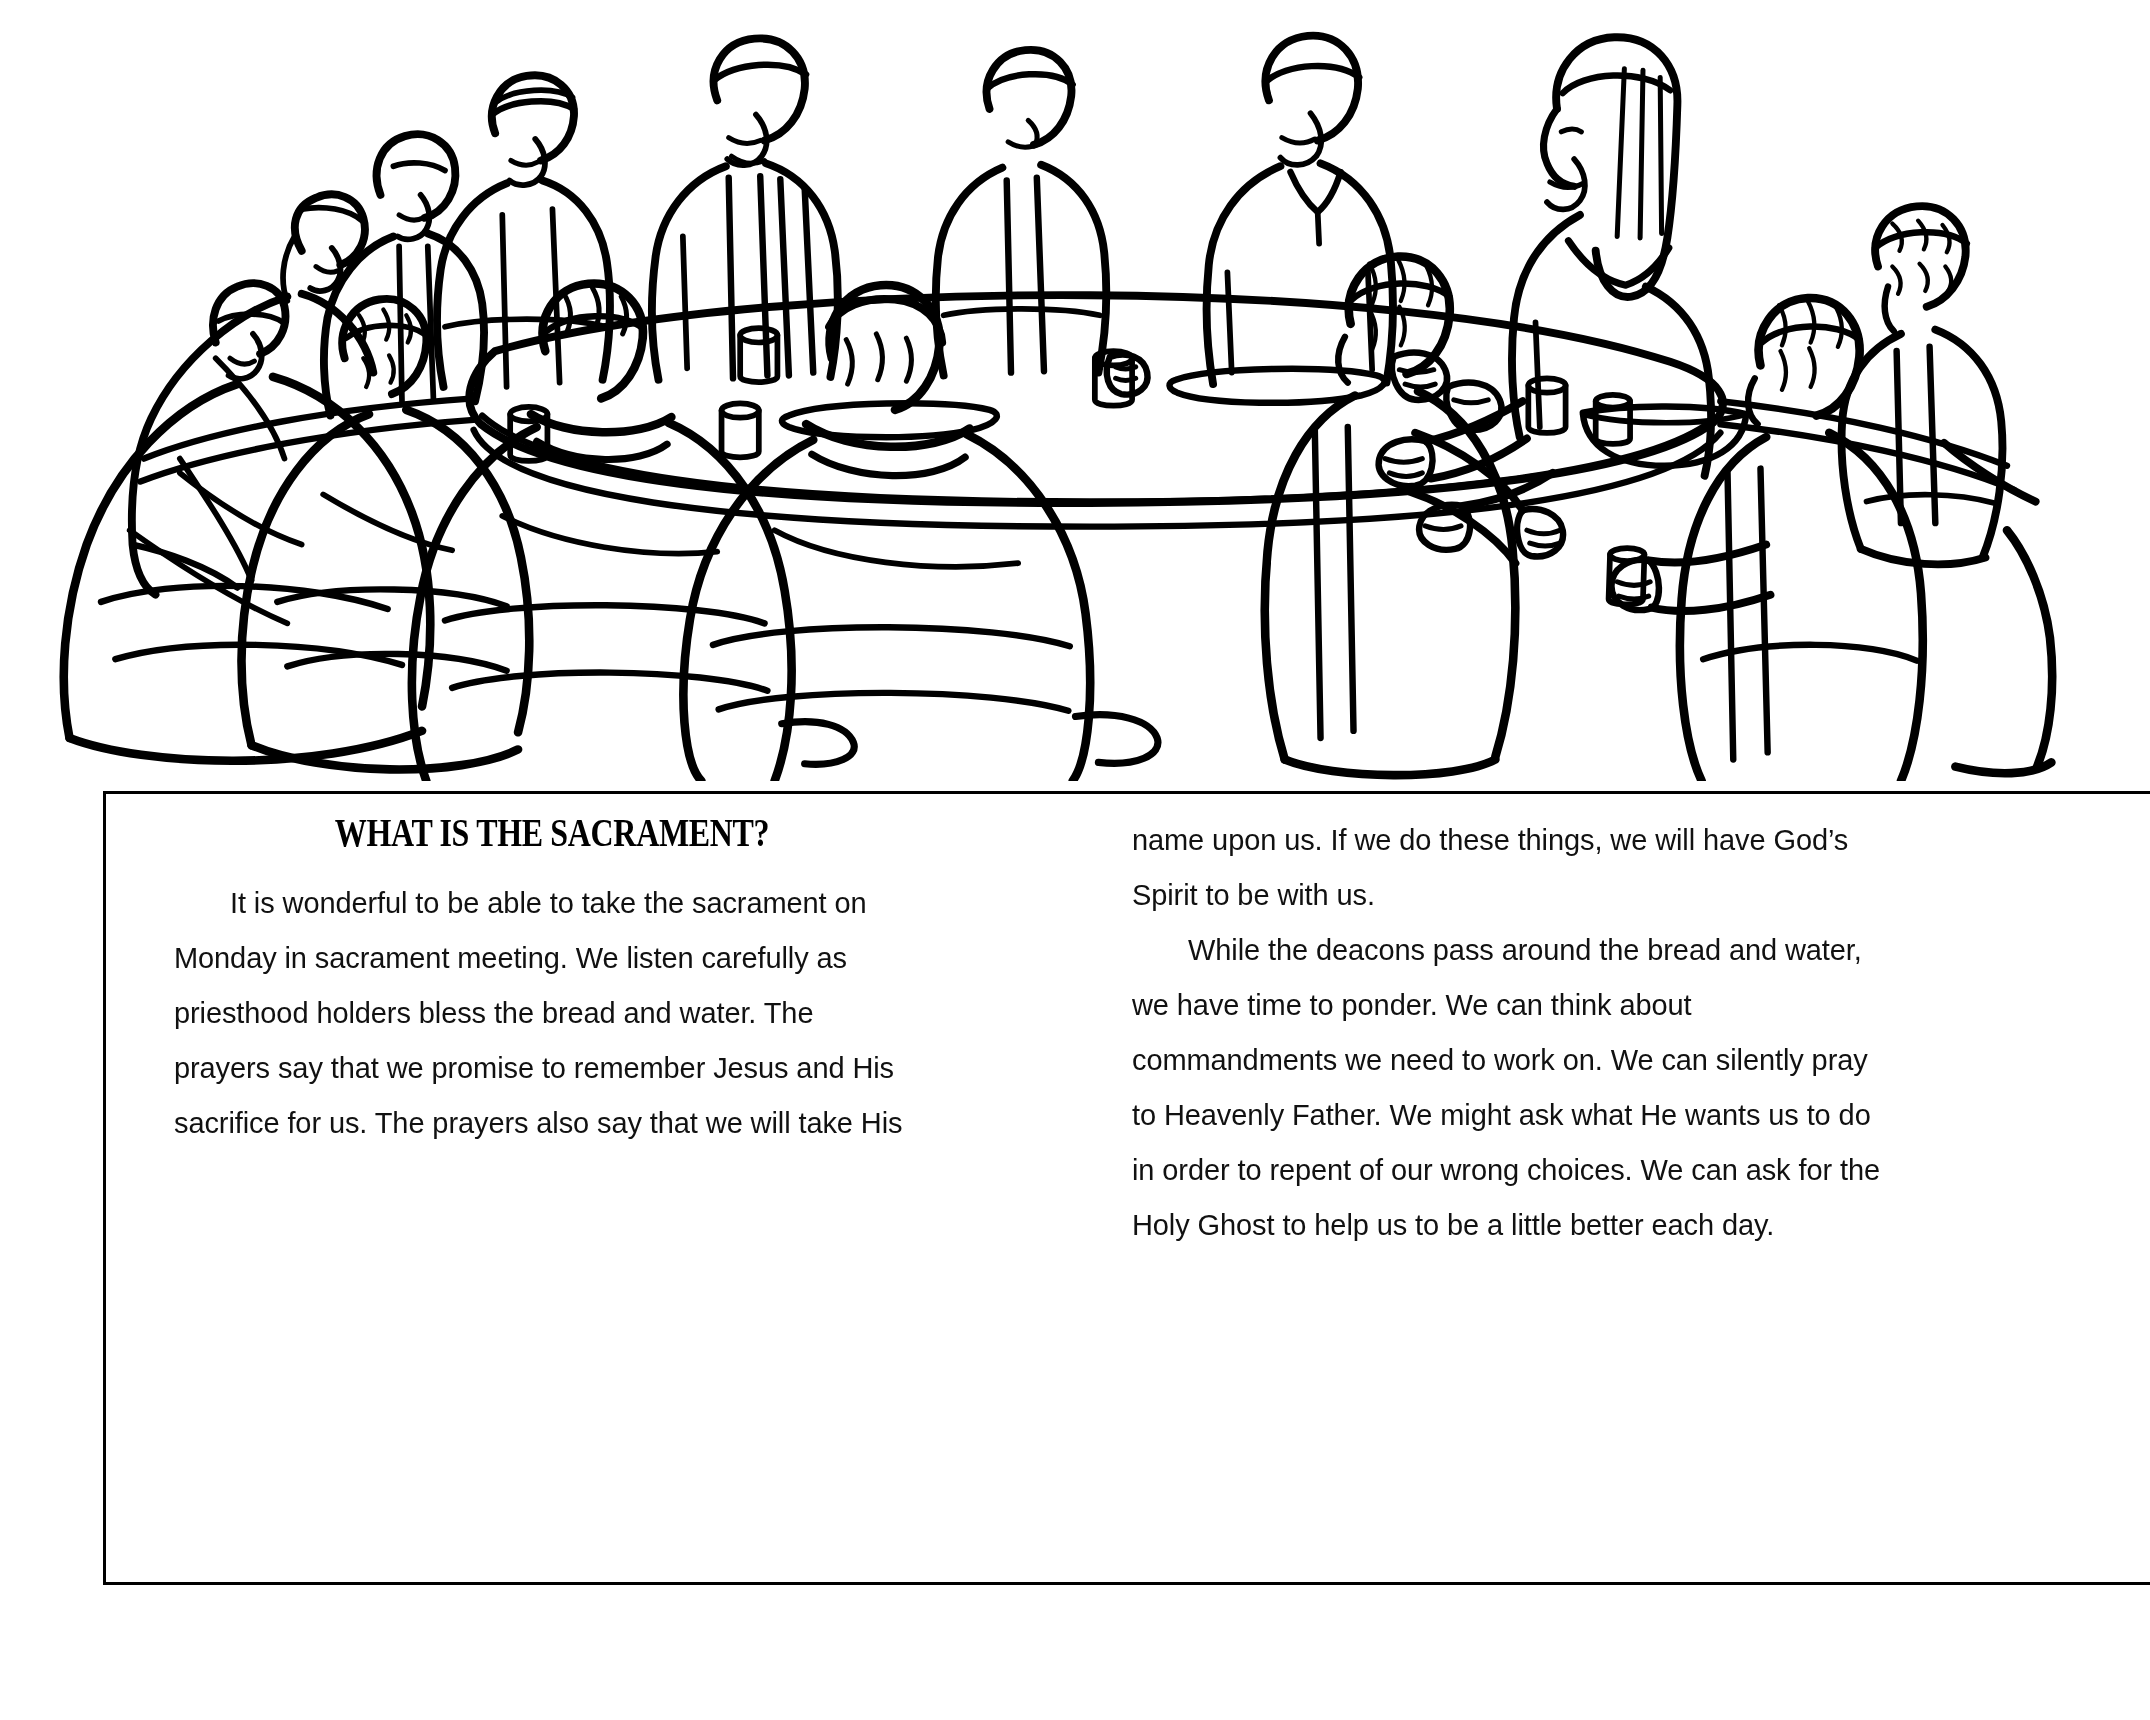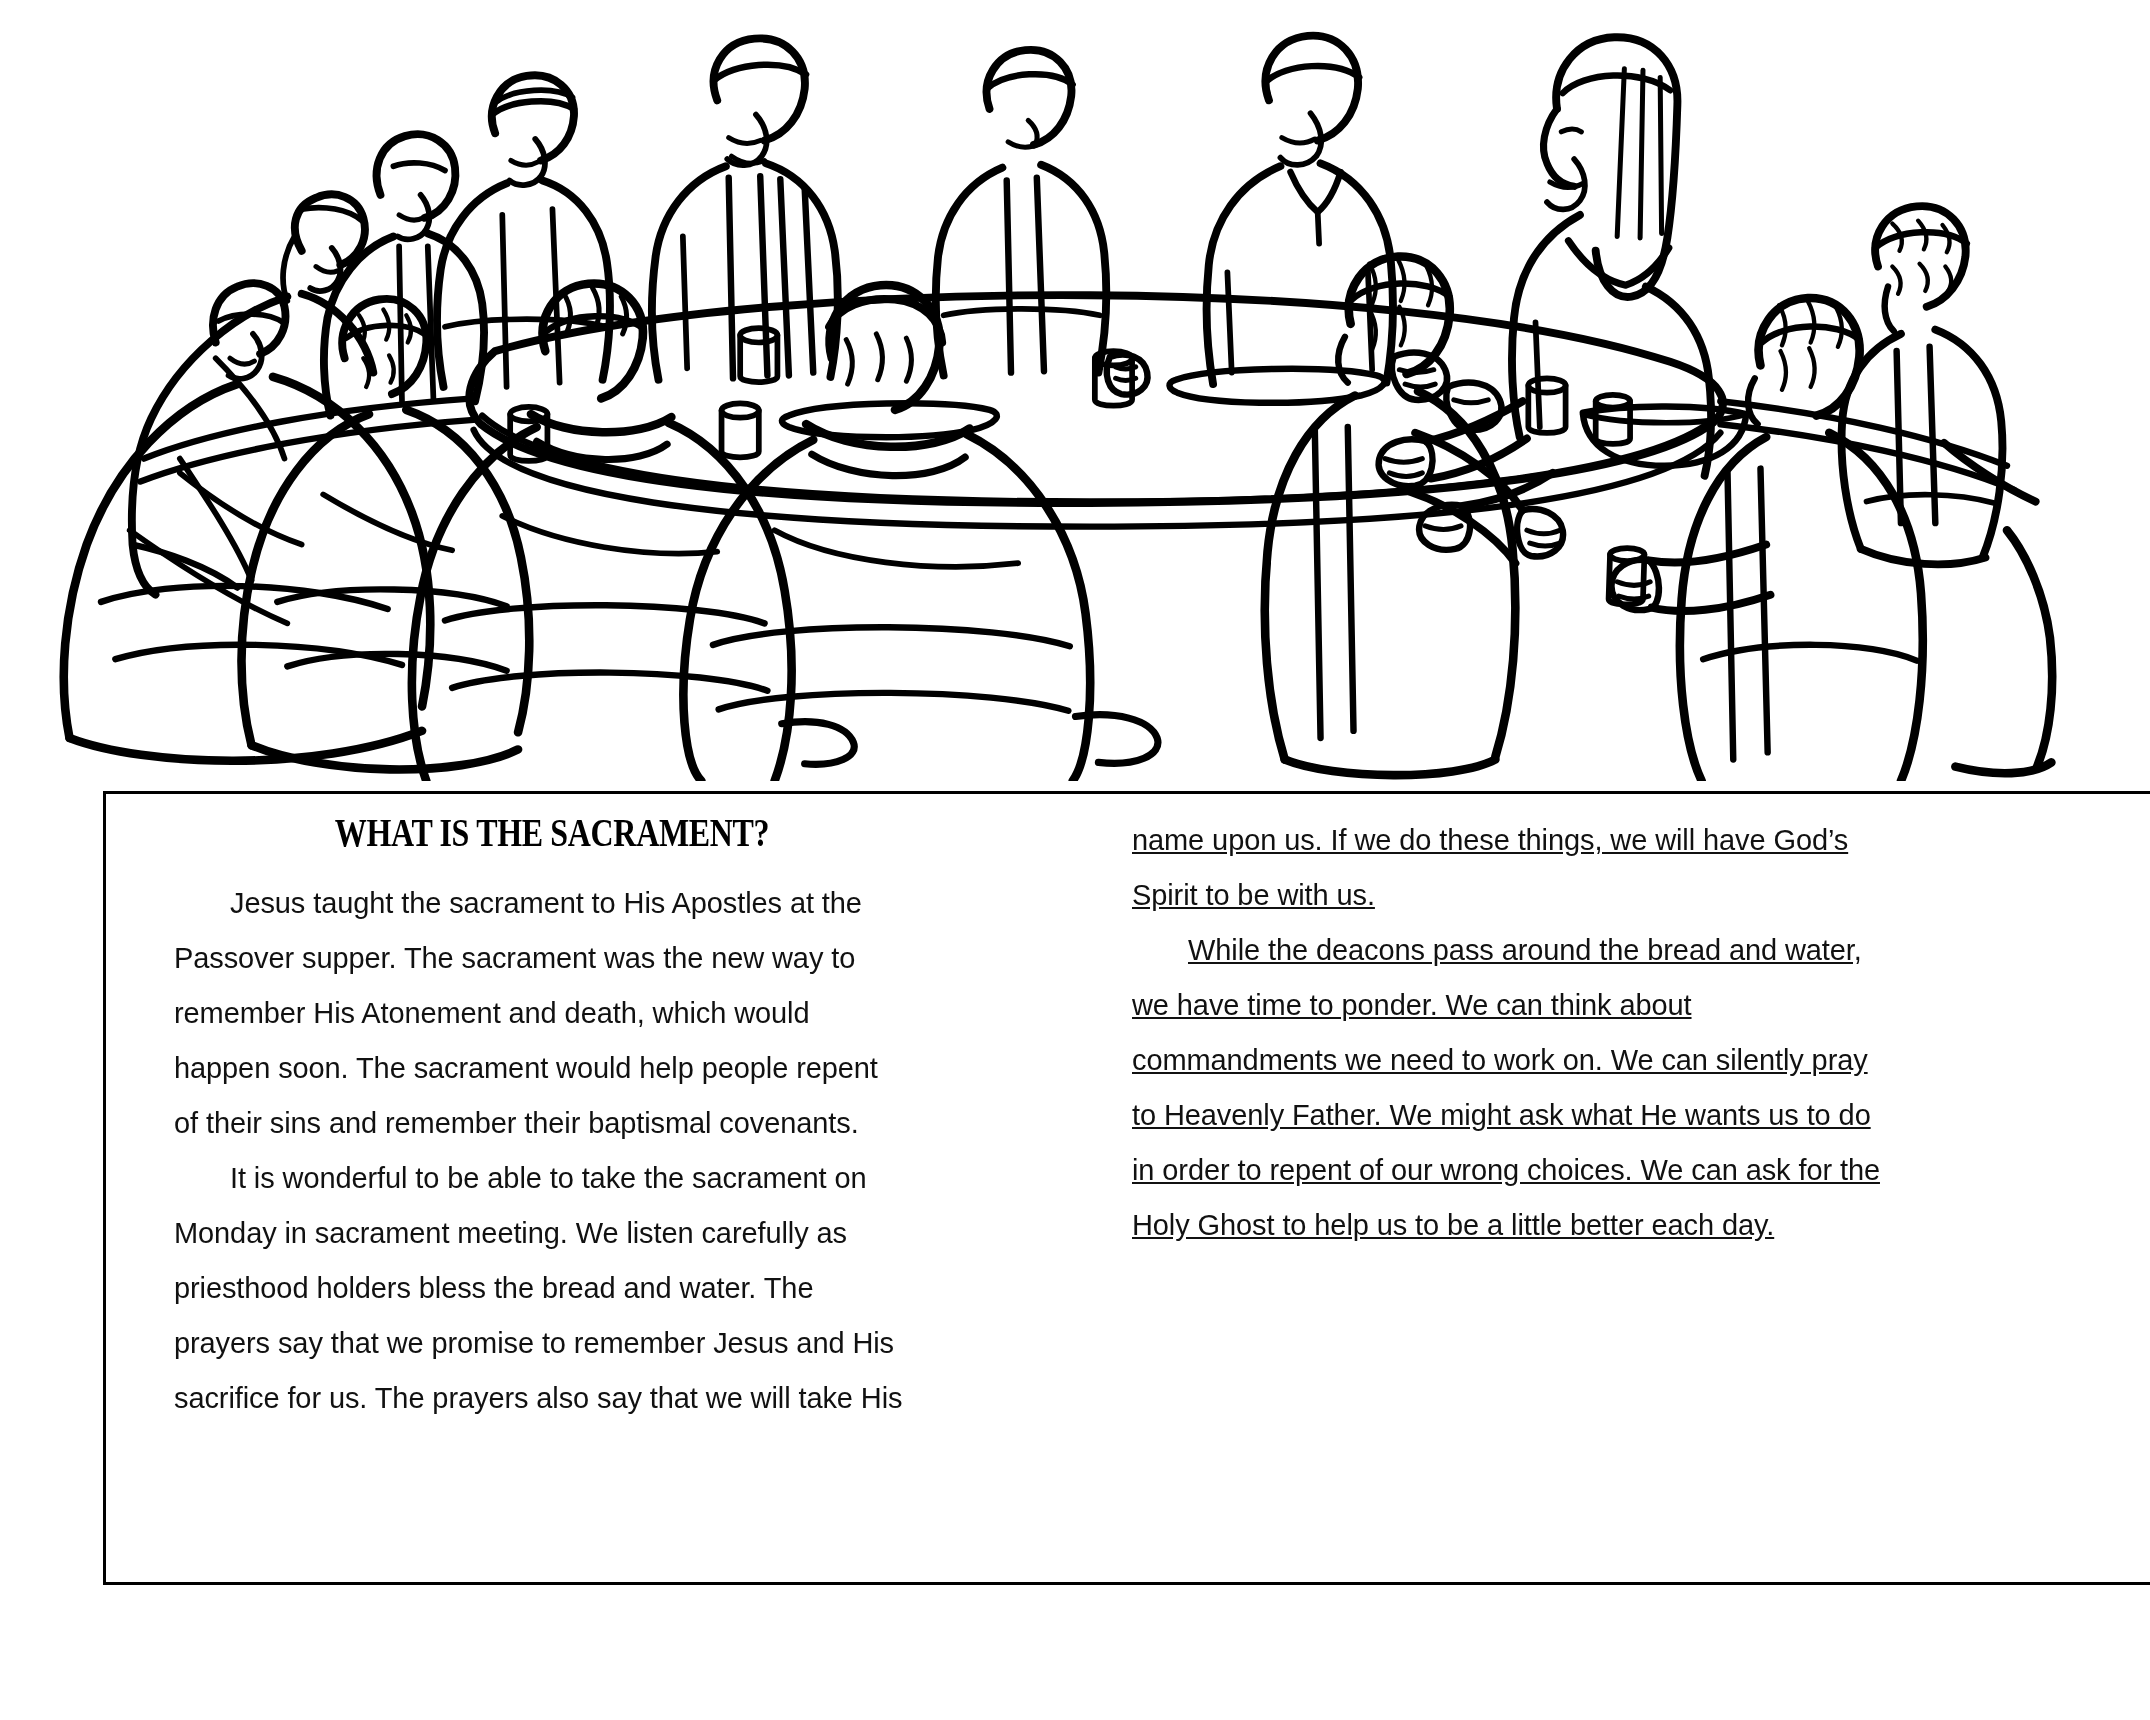--- a/index.html
+++ b/index.html
@@ -81,21 +81,20 @@
     line-height: 55px;
     letter-spacing: -0.1px;
     margin: 0;
     padding: 0;
     text-indent: 56px;
     max-width: 731px;
     color: #111111;
   }
   #right-column .body-paragraph {
     max-width: 760px;
-    text-decoration: underline;
   }
   .body-paragraph.no-indent {
     text-indent: 0;
   }
 </style>
 </head>
 <body>
 
 <div id="illustration-panel">
   <svg id="illustration-svg" viewBox="0 0 3000 1090" xmlns="http://www.w3.org/2000/svg" fill="none" stroke="#000" stroke-width="9" stroke-linecap="round" stroke-linejoin="round">
@@ -461,21 +460,20 @@
     </g>
 
   </svg>
 </div>
 
 <div id="article-box">
   <div id="article-columns">
 
     <div class="article-column" id="left-column">
       <h1 id="article-heading">WHAT IS THE SACRAMENT?</h1>
-      <p class="body-paragraph">Jesus taught the sacrament to His Apostles at the Passover supper. The sacrament was the new way to remember His Atonement and death, which would happen soon. The sacrament would help people repent of their sins and remember their baptismal covenants.</p>
       <p class="body-paragraph">It is wonderful to be able to take the sacrament on Monday in sacrament meeting. We listen carefully as priesthood holders bless the bread and water. The prayers say that we promise to remember Jesus and His sacrifice for us. The prayers also say that we will take His</p>
     </div>
 
     <div class="article-column" id="right-column">
       <p class="body-paragraph no-indent">name upon us. If we do these things, we will have God’s Spirit to be with us.</p>
       <p class="body-paragraph">While the deacons pass around the bread and water, we have time to ponder. We can think about commandments we need to work on. We can silently pray to Heavenly Father. We might ask what He wants us to do in order to repent of our wrong choices. We can ask for the Holy Ghost to help us to be a little better each day.</p>
     </div>
 
   </div>
 </div>

